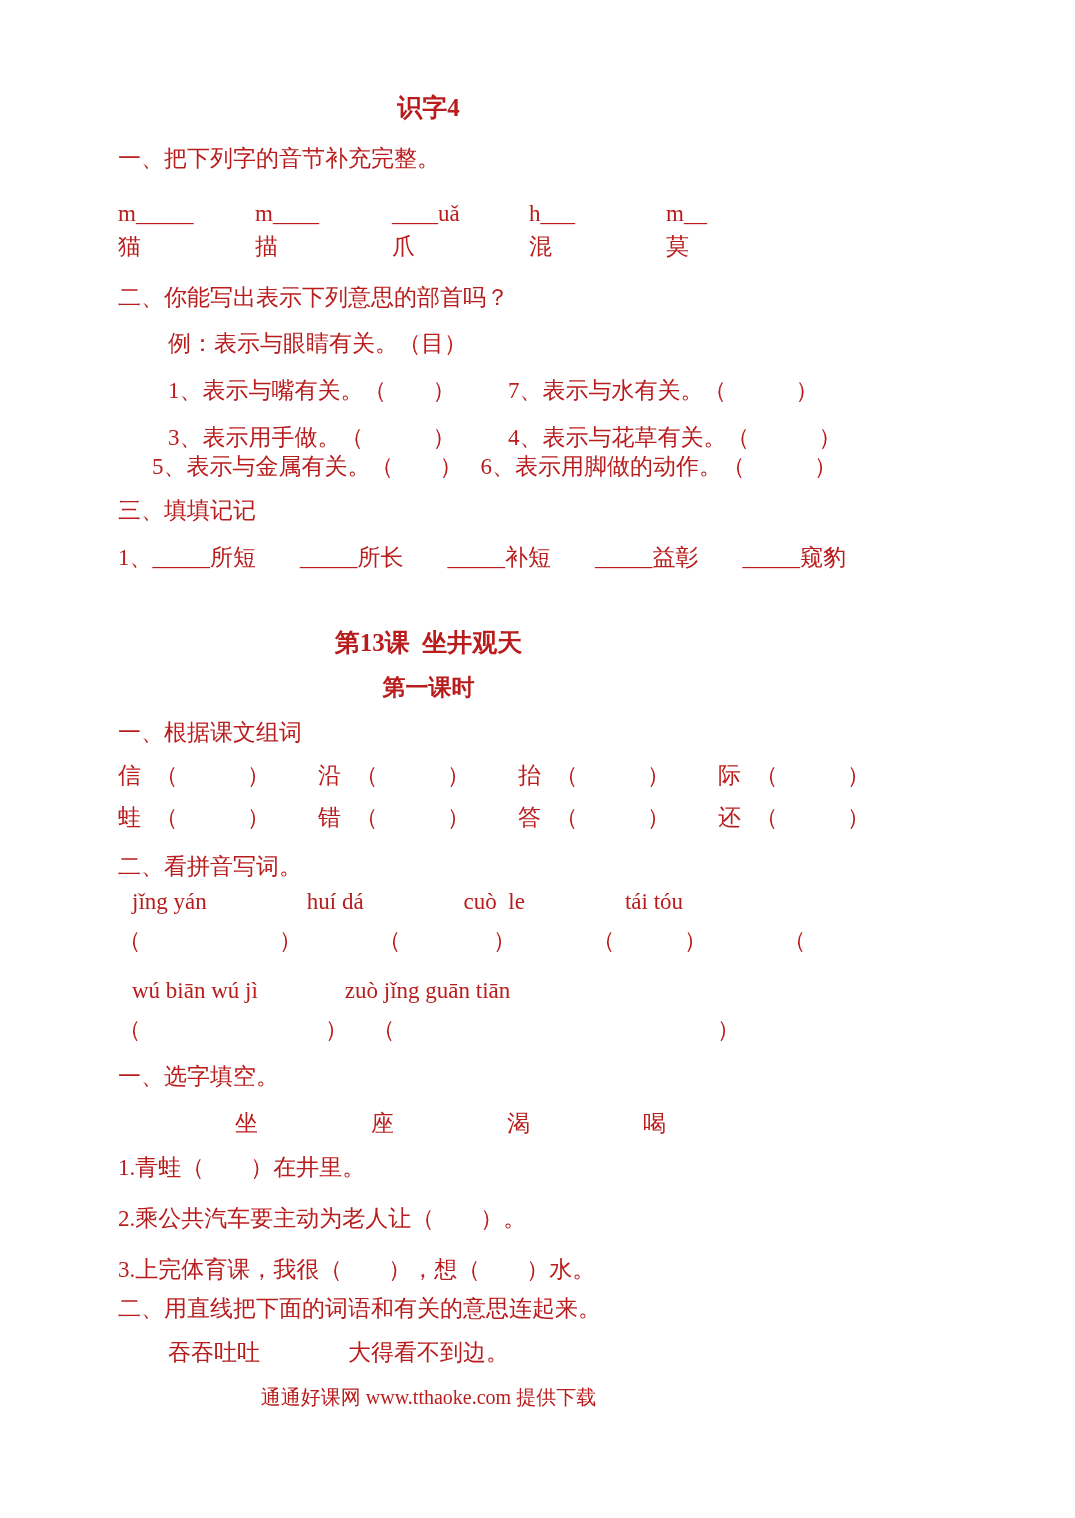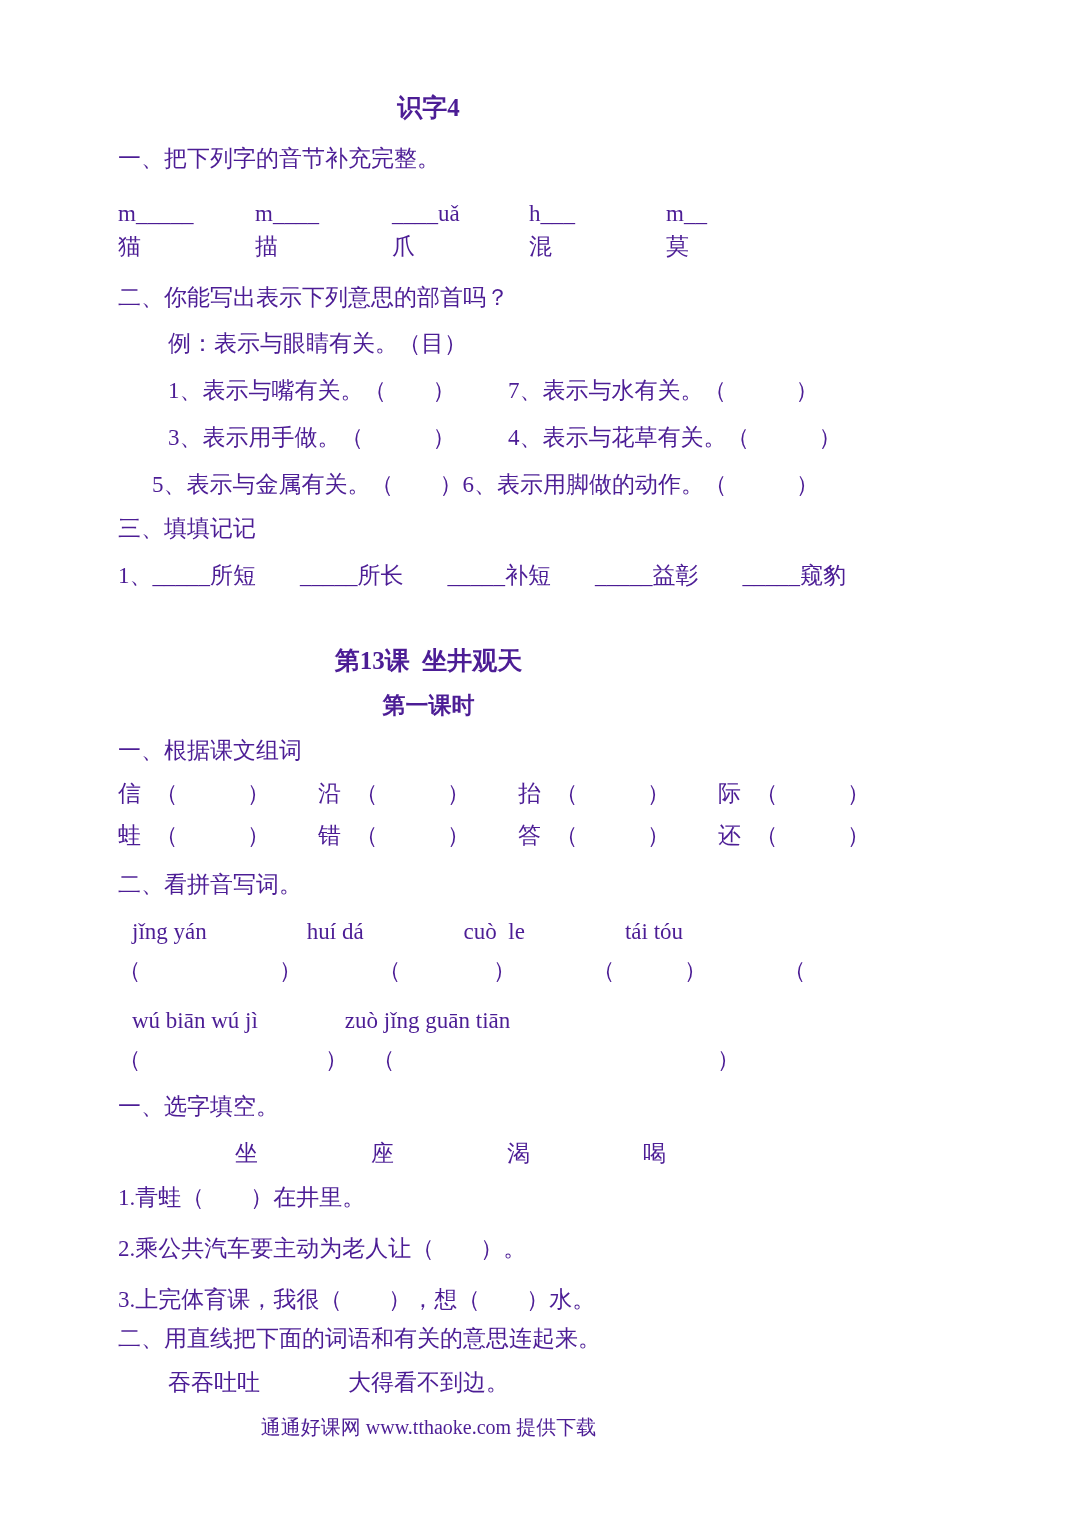--- a/index.html
+++ b/index.html
@@ -1,21 +1,21 @@
 <!DOCTYPE html>
 <html><head>
 <meta charset="utf-8">
 <style>
   * { margin:0; padding:0; box-sizing:border-box; }
   html,body { background:#ffffff; }
   .page {
     position:relative;
     width:857px; height:1518px;
     background:#ffffff;
-    color:#4c1d95;
+    color:#b91c1c;
     font-family:"Liberation Serif","DejaVu Serif",serif;
     overflow:hidden;
   }
   .content { padding:92px 118px 0 118px; }
   .line { font-size:23px; line-height:1.25; white-space:pre; }
   .bold { font-weight:bold; }
   .center { text-align:center; }
   .title { font-size:25px; }
   .mono { font-family:Liberation Serif, serif; }
   .row { display:flex; align-items:baseline; }
@@ -23,36 +23,36 @@
   
   .s1row .col { width:137px; flex:none; }
   .s1-pinyin { margin-top:26px; }
   .s1-hanzi  { margin-top:4px; font-size:23px; }
 
   .s1-heading { margin-top:22px; }
   .s2-heading { margin-top:22px; }
   .s2-example { margin-top:18px; padding-left:50px; }
   .s2row      { margin-top:18px; padding-left:50px; }
   .s2row .qa  { width:340px; flex:none; }
-  .s2row-last { margin-top:18px; padding-left:34px; }
+  .s2row-last { padding-left:34px;gap:18px; }
 
   .s3-heading { margin-top:16px; }
   .s3row1 { margin-top:18px; gap:44px;justify-content:space-between; }
   .s3row2 { margin-top:20px; gap:32px; padding-left:16px; }
 
   .lesson-title { margin-top:54px; }
   .period-title { margin-top:16px; }
 
   .zuci-heading { margin-top:16px; }
   .zucirow { margin-top:14px; }
   .zucirow .group { width:200px; flex:none; }
   .zucirow .group .hz { margin-right:14px; }
 
   .pinyin-heading { margin-top:20px; }
-  .pyrow1  { margin-top:18px; padding-left:14px; gap:100px; }
+  .pyrow1  { margin-top:6px; padding-left:14px; gap:100px; }
   .parrow1 { margin-top:10px; gap:76px; }
   .pyrow2  { margin-top:22px; padding-left:14px; gap:87px; }
   .parrow2 { margin-top:10px; gap:24px; }
 
   .period2 { margin-top:22px; }
   .xuanzi-heading { margin-top:18px; }
   .xuanzirow { margin-top:18px; padding-left:117px; gap:113px; font-size:23px; }
   .q-line { margin-top:16px; }
   .q-line2 { margin-top:22px; }
   .lianxian-heading { margin-top:10px; }

